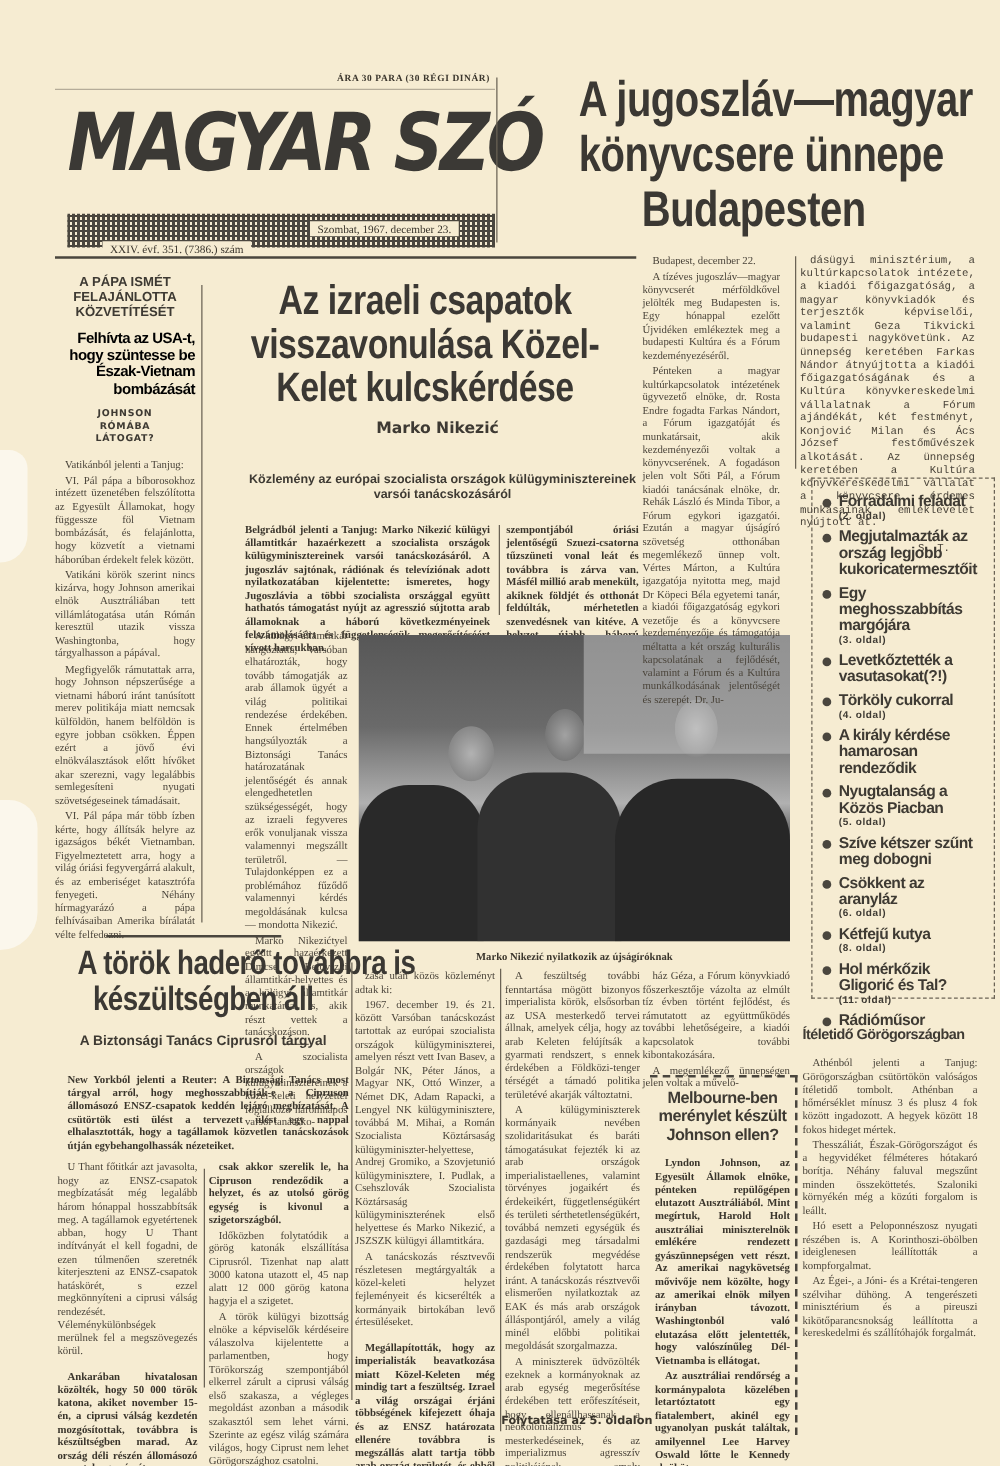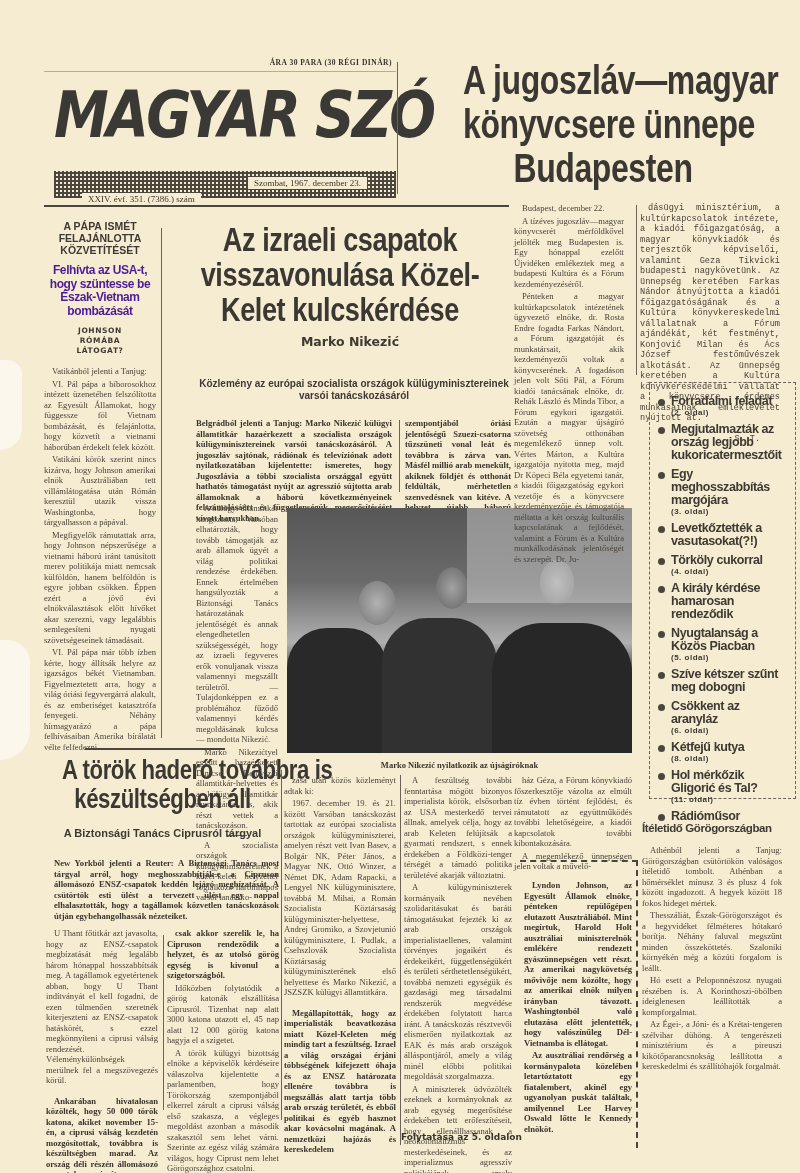--- a/index.html
+++ b/index.html
@@ -49,21 +49,21 @@
 <div class="abs" style="left:428px;top:58px;width:350px;font-family:'Liberation Sans',sans-serif;font-weight:bold;font-size:40px;line-height:44px;color:#3b3833;text-align:center;letter-spacing:-1px;">
   <div class="cond" style="transform:scaleX(.80);transform-origin:center;white-space:nowrap;">A jugoszláv—magyar</div>
   <div class="cond" style="transform:scaleX(.80);transform-origin:center;white-space:nowrap;">könyvcsere ünnepe</div>
   <div class="cond" style="transform:scaleX(.80);transform-origin:center;white-space:nowrap;">Budapesten</div>
 </div>
 
 <div class="hrule" style="left:44px;top:205px;width:465px;height:2px;background:#4a463e;"></div>
 
 <div class="abs" style="left:44px;top:220px;width:112px;">
   <div style="font-family:'Liberation Sans',sans-serif;font-weight:bold;font-size:10.5px;line-height:12px;text-align:center;color:#3e3a33;padding:0 8px;">A PÁPA ISMÉT FELAJÁNLOTTA KÖZVETÍTÉSÉT</div>
-  <div style="font-family:'Liberation Sans',sans-serif;font-weight:bold;font-size:12px;line-height:13.5px;text-align:center;color:#4c1d95;margin-top:8px;letter-spacing:-.4px;">Felhívta az USA-t, hogy szüntesse be Észak-Vietnam bombázását</div>
+  <div style="font-family:'Liberation Sans',sans-serif;font-weight:bold;font-size:12px;line-height:13.5px;text-align:right;color:#000000;margin-top:8px;letter-spacing:-.4px;">Felhívta az USA-t, hogy szüntesse be Észak-Vietnam bombázását</div>
   <div style="font-family:'DejaVu Sans',sans-serif;font-weight:bold;font-size:7.5px;line-height:10px;text-align:center;color:#3e3a33;margin-top:8px;letter-spacing:.6px;padding:0 14px;">JOHNSON RÓMÁBA LÁTOGAT?</div>
   <div class="body-text" style="margin-top:10px;">
     <p>Vatikánból jelenti a Tanjug:</p>
     <p>VI. Pál pápa a bíborosokhoz intézett üzenetében felszólította az Egyesült Államokat, hogy függessze föl Vietnam bombázását, és felajánlotta, hogy közvetít a vietnami háborúban érdekelt felek között.</p>
     <p>Vatikáni körök szerint nincs kizárva, hogy Johnson amerikai elnök Ausztráliában tett villámlátogatása után Rómán keresztül utazik vissza Washingtonba, hogy tárgyalhasson a pápával.</p>
     <p>Megfigyelők rámutattak arra, hogy Johnson népszerűsége a vietnami háború iránt tanúsított merev politikája miatt nemcsak külföldön, hanem belföldön is egyre jobban csökken. Éppen ezért a jövő évi elnökválasztások előtt hívőket akar szerezni, vagy legalábbis semlegesíteni nyugati szövetségeseinek támadásait.</p>
     <p>VI. Pál pápa már több ízben kérte, hogy állítsák helyre az igazságos békét Vietnamban. Figyelmeztetett arra, hogy a világ óriási fegyvergárrá alakult, és az emberiséget katasztrófa fenyegeti. Néhány hírmagyarázó a pápa felhívásaiban Amerika bírálatát vélte felfedezni.</p>
   </div>
 </div>
 <div class="vrule" style="left:161px;top:228px;height:510px;"></div>
@@ -93,20 +93,21 @@
   <div class="wall"></div>
   <div class="coat1"></div>
     <div class="coat2"></div>
     <div class="coat3"></div>
 </div>
 <div class="abs" style="left:287px;top:760px;width:345px;text-align:center;font-family:'Liberation Serif',serif;font-weight:bold;font-size:8.5px;color:#3a352c;">Marko Nikezić nyilatkozik az újságíróknak</div>
 
 <div class="abs body-text" style="left:284px;top:775px;width:112px;">
   <p>zása után közös közleményt adtak ki:</p>
   <p>1967. december 19. és 21. között Varsóban tanácskozást tartottak az európai szocialista országok külügyminiszterei, amelyen részt vett Ivan Basev, a Bolgár NK, Péter János, a Magyar NK, Ottó Winzer, a Német DK, Adam Rapacki, a Lengyel NK külügyminisztere, továbbá M. Mihai, a Román Szocialista Köztársaság külügyminiszter-helyettese, Andrej Gromiko, a Szovjetunió külügyminisztere, I. Pudlak, a Csehszlovák Szocialista Köztársaság külügyminiszterének első helyettese és Marko Nikezić, a JSZSZK külügyi államtitkára.</p>
+  <p>A tanácskozás résztvevői részletesen megtárgyalták a közel-keleti helyzet fejleményeit és kicserélték a kormányaik birtokában levő értesüléseket.</p>
   <p class="bold-text" style="margin-top:10px;">Megállapították, hogy az imperialisták beavatkozása miatt Közel-Keleten még mindig tart a feszültség. Izrael a világ országai érjáni többségének kifejezett óhaja és az ENSZ határozata ellenére továbbra is megszállás alatt tartja több arab ország területét, és ebből politikai és egyéb hasznot akar kovácsolni magának. A nemzetközi hajózás és kereskedelem</p>
 </div>
 <div class="vrule" style="left:400px;top:775px;height:370px;"></div>
 <div class="abs body-text" style="left:404px;top:775px;width:108px;">
   <p>A feszültség további fenntartása mögött bizonyos imperialista körök, elsősorban az USA mesterkedő tervei állnak, amelyek célja, hogy az arab Keleten felújítsák a gyarmati rendszert, s ennek érdekében a Földközi-tenger térségét a támadó politika területévé akarják változtatni.</p>
   <p>A külügyminiszterek kormányaik nevében szolidaritásukat és baráti támogatásukat fejezték ki az arab országok imperialistaellenes, valamint törvényes jogaikért és érdekeikért, függetlenségükért és területi sérthetetlenségükért, továbbá nemzeti egységük és gazdasági meg társadalmi rendszerük megvédése érdekében folytatott harca iránt. A tanácskozás résztvevői elismerően nyilatkoztak az EAK és más arab országok álláspontjáról, amely a világ minél előbbi politikai megoldását szorgalmazza.</p>
   <p>A miniszterek üdvözölték ezeknek a kormányoknak az arab egység megerősítése érdekében tett erőfeszítéseit, hogy ellenállhassanak a neokolonializmus mesterkedéseinek, és az imperializmus agresszív politikájának, amely beavatkozik az arab országok belügyeibe. Ezzel kapcsolatban a miniszterek he-</p>
 </div>
 <div class="abs" style="left:401px;top:1132px;width:120px;font-family:'DejaVu Sans',sans-serif;font-weight:bold;font-size:9px;color:#3a352c;white-space:nowrap;">Folytatása az 5. oldalon</div>
 
@@ -210,20 +211,21 @@
   </div>
 </div>
 
 <div class="abs body-text" style="left:514px;top:775px;width:118px;">
   <p>ház Géza, a Fórum könyvkiadó főszerkesztője vázolta az elmúlt tíz évben történt fejlődést, és rámutatott az együttműködés további lehetőségeire, a kiadói kapcsolatok további kibontakozására.</p>
   <p>A megemlékező ünnepségen jelen voltak a művelő-</p>
 </div>
 
 <div class="dashbox" style="left:520px;top:860px;width:116px;height:286px;border-width:2px 2px 0 0;border-style:dashed;border-color:#4a463e;"></div>
 <div class="abs" style="left:524px;top:870px;width:108px;">
+  <div style="font-family:'Liberation Sans',sans-serif;font-weight:bold;font-size:13px;line-height:15px;text-align:center;color:#3e3a33;letter-spacing:-.4px;">Melbourne-ben merénylet készült Johnson ellen?</div>
   <div class="body-text bold-text" style="margin-top:10px;">
     <p>Lyndon Johnson, az Egyesült Államok elnöke, pénteken repülőgépen elutazott Ausztráliából. Mint megírtuk, Harold Holt ausztráliai miniszterelnök emlékére rendezett gyászünnepségen vett részt. Az amerikai nagykövetség mővivője nem közölte, hogy az amerikai elnök milyen irányban távozott. Washingtonból való elutazása előtt jelentették, hogy valószínűleg Dél-Vietnamba is ellátogat.</p>
     <p>Az ausztráliai rendőrség a kormánypalota közelében letartóztatott egy fiatalembert, akinél egy ugyanolyan puskát találtak, amilyennel Lee Harvey Oswald lőtte le Kennedy elnököt.</p>
   </div>
 </div>
 
 <div class="abs" style="left:642px;top:822px;width:140px;">
   <div style="font-family:'Liberation Sans',sans-serif;font-weight:bold;font-size:11.5px;line-height:13px;color:#3e3a33;letter-spacing:-.4px;white-space:nowrap;">Ítéletidő Görögországban</div>
   <div class="body-text" style="margin-top:10px;">
     <p>Athénból jelenti a Tanjug: Görögországban csütörtökön valóságos ítéletidő tombolt. Athénban a hőmérséklet mínusz 3 és plusz 4 fok között ingadozott. A hegyek között 18 fokos hideget mértek.</p>

